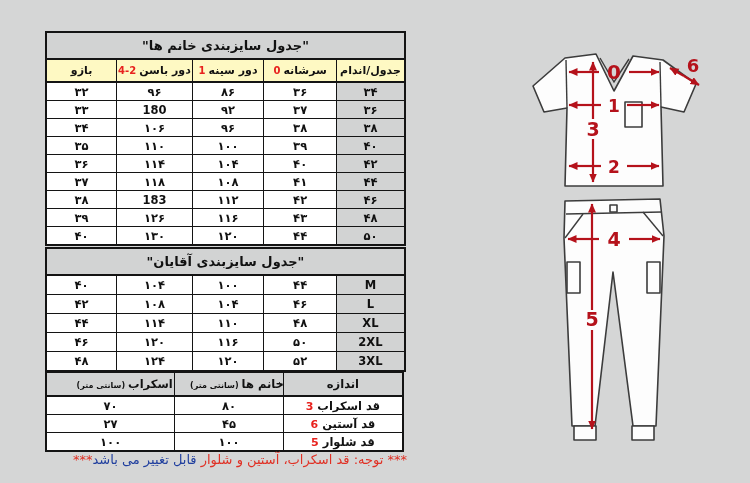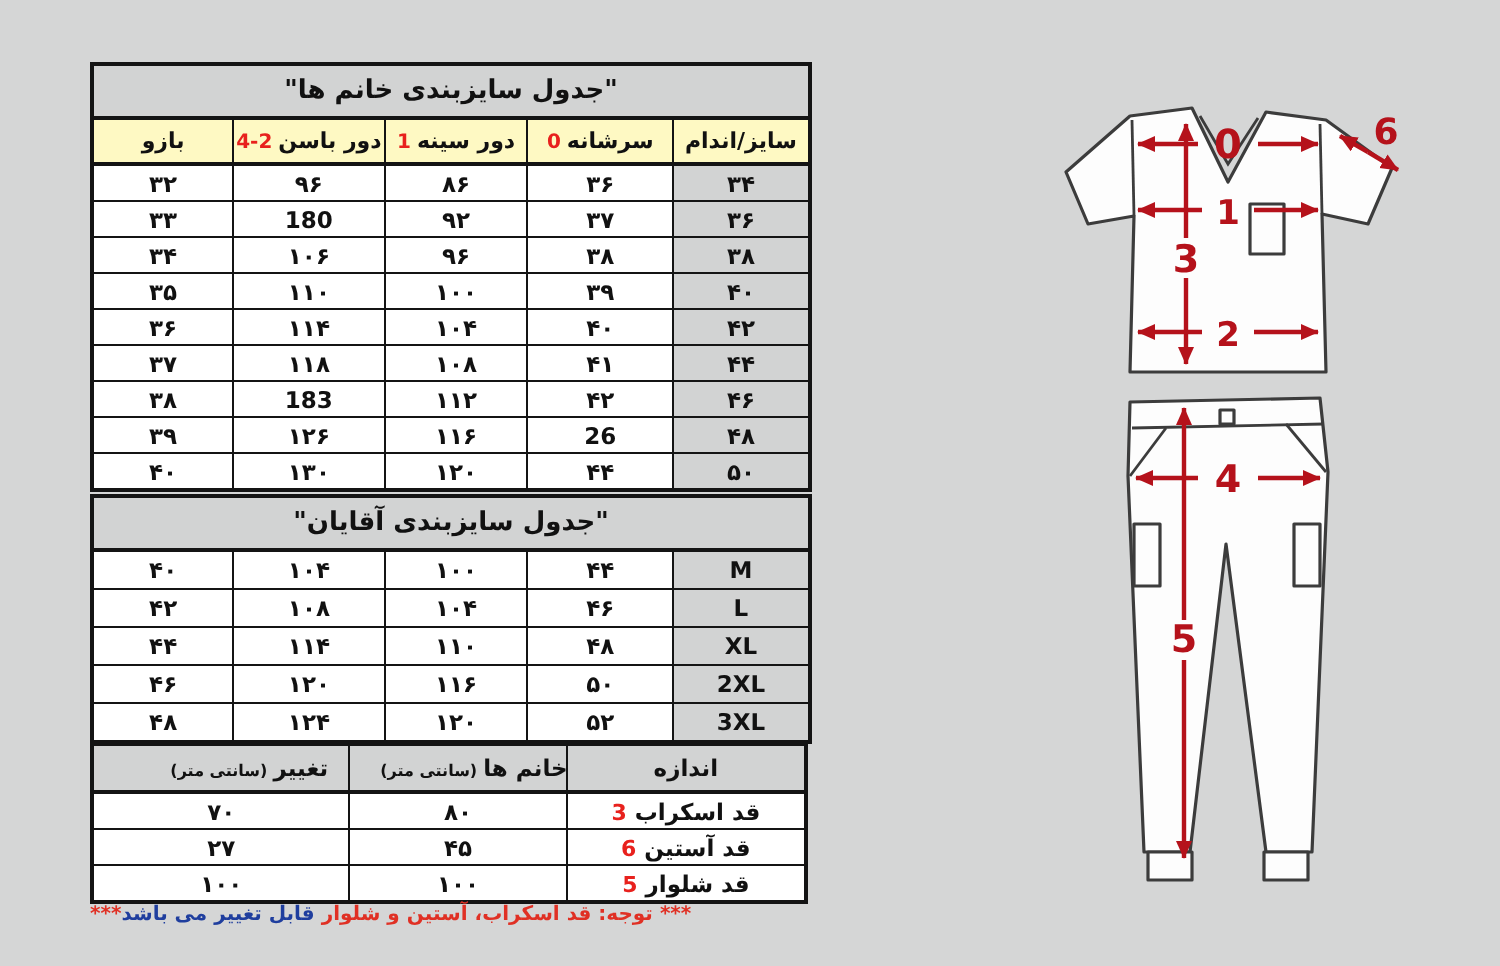--- a/index.html
+++ b/index.html
@@ -16,22 +16,22 @@
   td.gray{background:#d2d3d3;}
   .red{color:#e8211d;}
   .num{margin-left:0;margin-right:3px;font-size:10px;}
   #women-table{left:45px;top:31px;width:361px;}
   #men-table{left:45px;top:247px;width:361px;}
   #measure-table{left:45px;top:371px;width:359px;}
   .measure th{height:22px;font-size:11.5px;background:#d2d3d3;border-bottom-width:2px;}
   .measure td{height:17px;font-size:11.5px;}
   .unit{font-size:8px;margin-right:3px;margin-left:28px;}
   .mnum{margin-right:4px;font-size:11px;}
-  #note{position:absolute;left:45px;top:452px;width:362px;text-align:left;
-        font-size:10px;font-weight:bold;}
+  #note{position:absolute;left:45px;top:452px;width:362px;text-align:right;
+        font-size:13px;font-weight:normal;}
   #note .nred{color:#e03024;}
   #note .nblue{color:#1f3e9e;}
   #diagram{position:absolute;left:488px;top:22px;width:255px;height:445px;}
   .cloth{fill:#fdfdfd;stroke:#3c3c3c;stroke-width:1.6;stroke-linejoin:round;}
   .seam{fill:none;stroke:#3c3c3c;stroke-width:1.4;}
   .arrow{stroke:#b5121b;stroke-width:2.2;fill:none;}
   .dlabel{fill:#b5121b;font-weight:bold;font-family:"DejaVu Sans",sans-serif;text-anchor:middle;}
 </style>
 </head>
 <body>
@@ -44,21 +44,21 @@
         <col style="width:72px">
         <col style="width:71px">
         <col style="width:75px">
         <col style="width:70px">
       </colgroup>
     <thead>
       <tr class="title-row">
         <th colspan="5">"جدول سایزبندی خانم ها"</th>
       </tr>
       <tr class="head-row">
-        <th><span>سایز/اندام</span></th>
+        <th><span>جدول/اندام</span></th>
         <th><span>سرشانه</span><span class="red num">0</span></th>
         <th><span>دور سینه</span><span class="red num">1</span></th>
         <th><span>دور باسن</span><span class="red num">2-4</span></th>
         <th><span>بازو</span></th>
       </tr>
     </thead>
     <tbody>
         <tr>
           <td class="gray">۳۴</td>
           <td>۳۶</td>
@@ -103,21 +103,21 @@
         </tr>
         <tr>
           <td class="gray">۴۶</td>
           <td>۴۲</td>
           <td>۱۱۲</td>
           <td>183</td>
           <td>۳۸</td>
         </tr>
         <tr>
           <td class="gray">۴۸</td>
-          <td>26</td>
+          <td>۴۳</td>
           <td>۱۱۶</td>
           <td>۱۲۶</td>
           <td>۳۹</td>
         </tr>
         <tr>
           <td class="gray">۵۰</td>
           <td>۴۴</td>
           <td>۱۲۰</td>
           <td>۱۳۰</td>
           <td>۴۰</td>
@@ -180,21 +180,21 @@
   <table id="measure-table" class="tbl measure">
     <colgroup>
         <col style="width:119px">
         <col style="width:108px">
         <col style="width:128px">
       </colgroup>
     <thead>
       <tr class="head-row">
         <th>اندازه</th>
         <th><span>خانم ها</span><span class="unit">(سانتی متر)</span></th>
-        <th><span>تغییر</span><span class="unit">(سانتی متر)</span></th>
+        <th><span>اسکراب</span><span class="unit">(سانتی متر)</span></th>
       </tr>
     </thead>
     <tbody>
       <tr>
         <td><span>قد اسکراب</span><span class="red mnum">3</span></td>
         <td>۸۰</td>
         <td>۷۰</td>
       </tr>
       <tr>
         <td><span>قد آستین</span><span class="red mnum">6</span></td>

